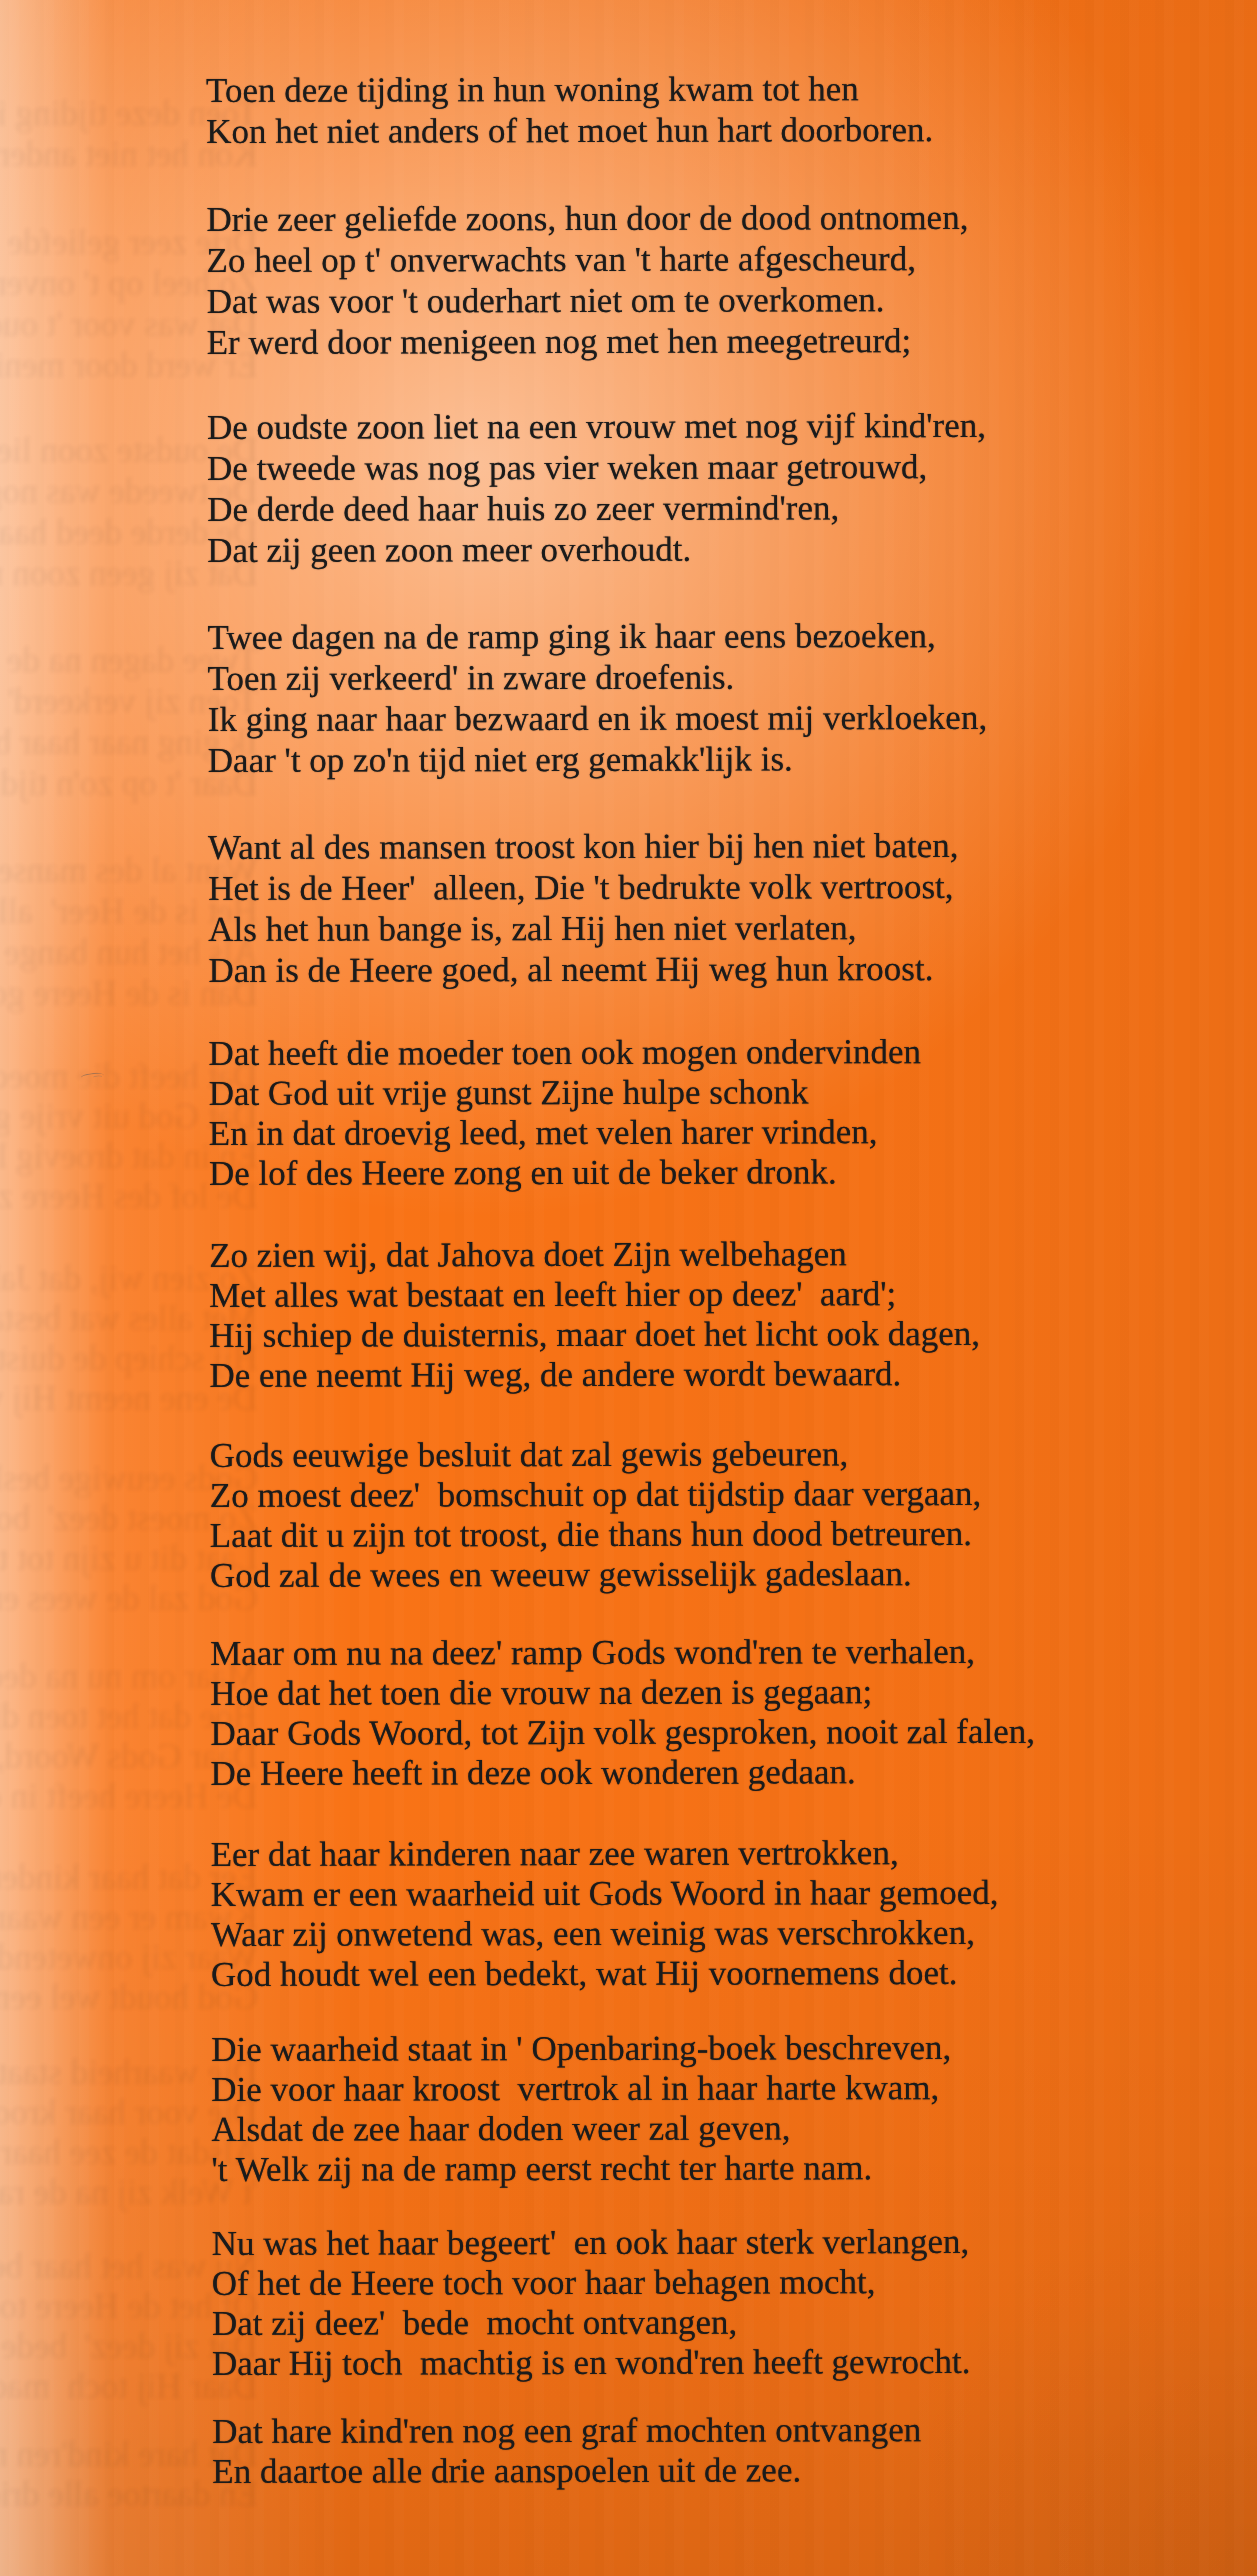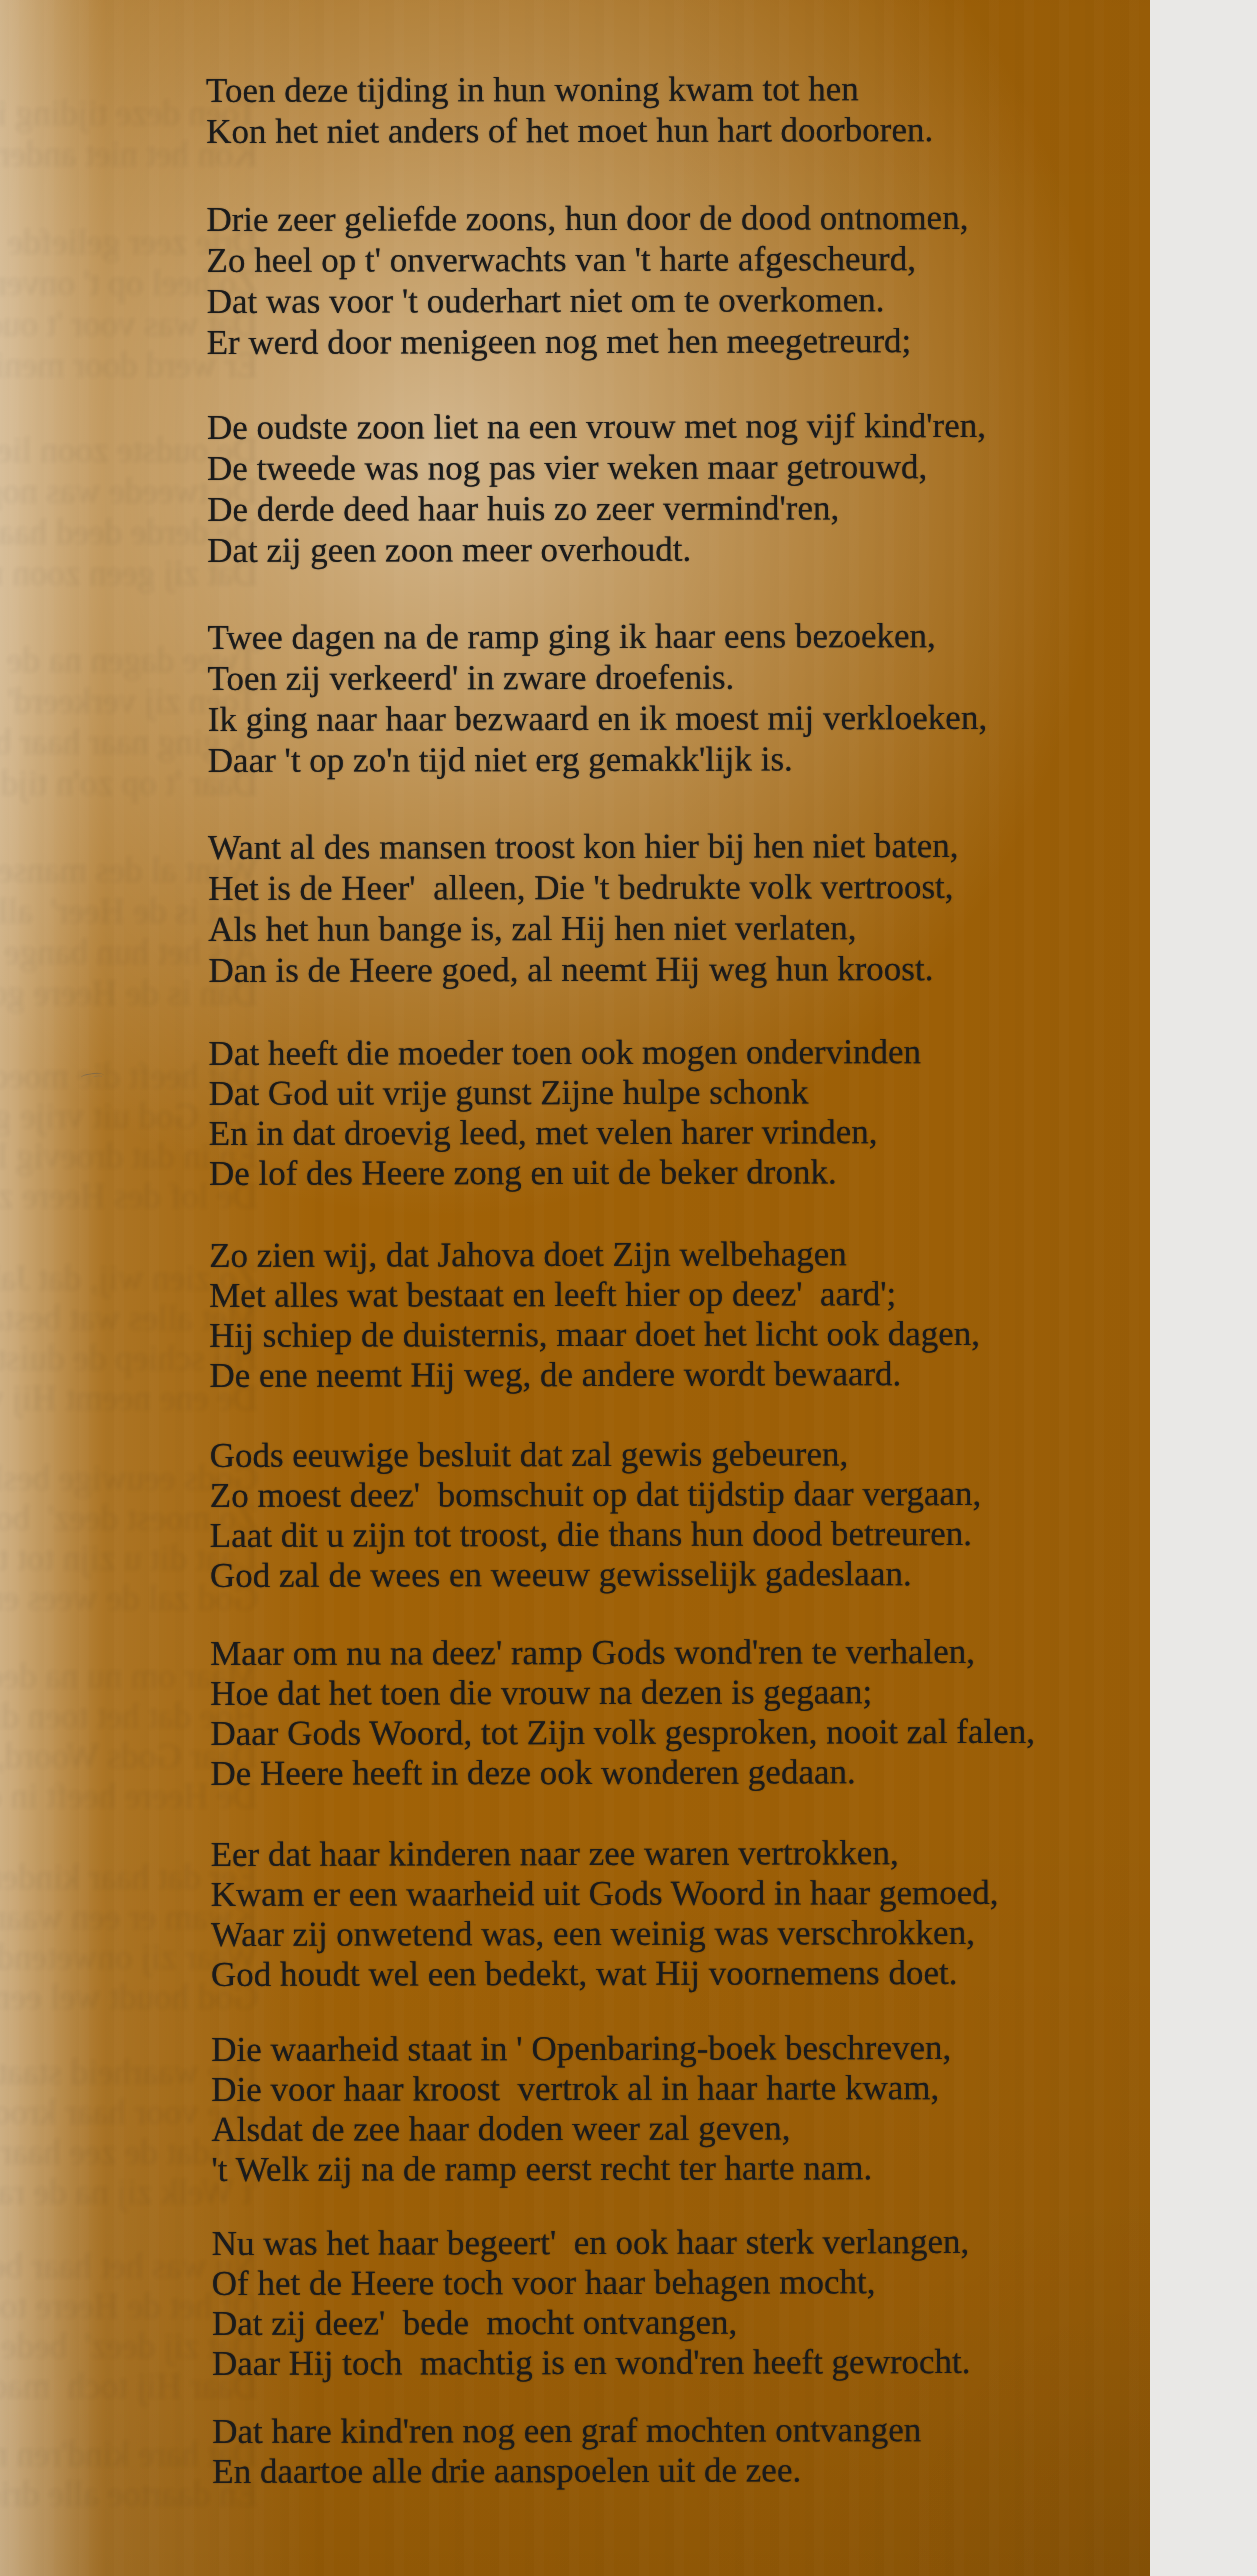--- a/index.html
+++ b/index.html
@@ -3,22 +3,22 @@
 <meta charset="utf-8">
 <style>
   html, body { margin: 0; padding: 0; }
   body {
     width: 1257px; height: 2576px;
     font-family: "Liberation Serif", "DejaVu Serif", serif;
     background: #e9e8e6;
   }
   .page {
     position: relative;
-    width: 1150px; height: 2576px;
-    background: #a16207;
+    width: 1257px; height: 2576px;
+    background: #f97316;
     overflow: hidden;
   }
   
   .shading {
     position: absolute; inset: 0;
     pointer-events: none;
     background:
       radial-gradient(90% 45% at 38% 18%, rgba(255,255,255,0.55) 0%, rgba(255,255,255,0) 65%),
       radial-gradient(45% 22% at 100% 100%, rgba(0,0,0,0.05) 0%, rgba(0,0,0,0) 70%),
       linear-gradient(90deg, rgba(255,255,255,0.50) 0%, rgba(255,255,255,0.12) 9%, rgba(0,0,0,0) 28%, rgba(0,0,0,0.022) 74%, rgba(0,0,0,0.05) 100%),

